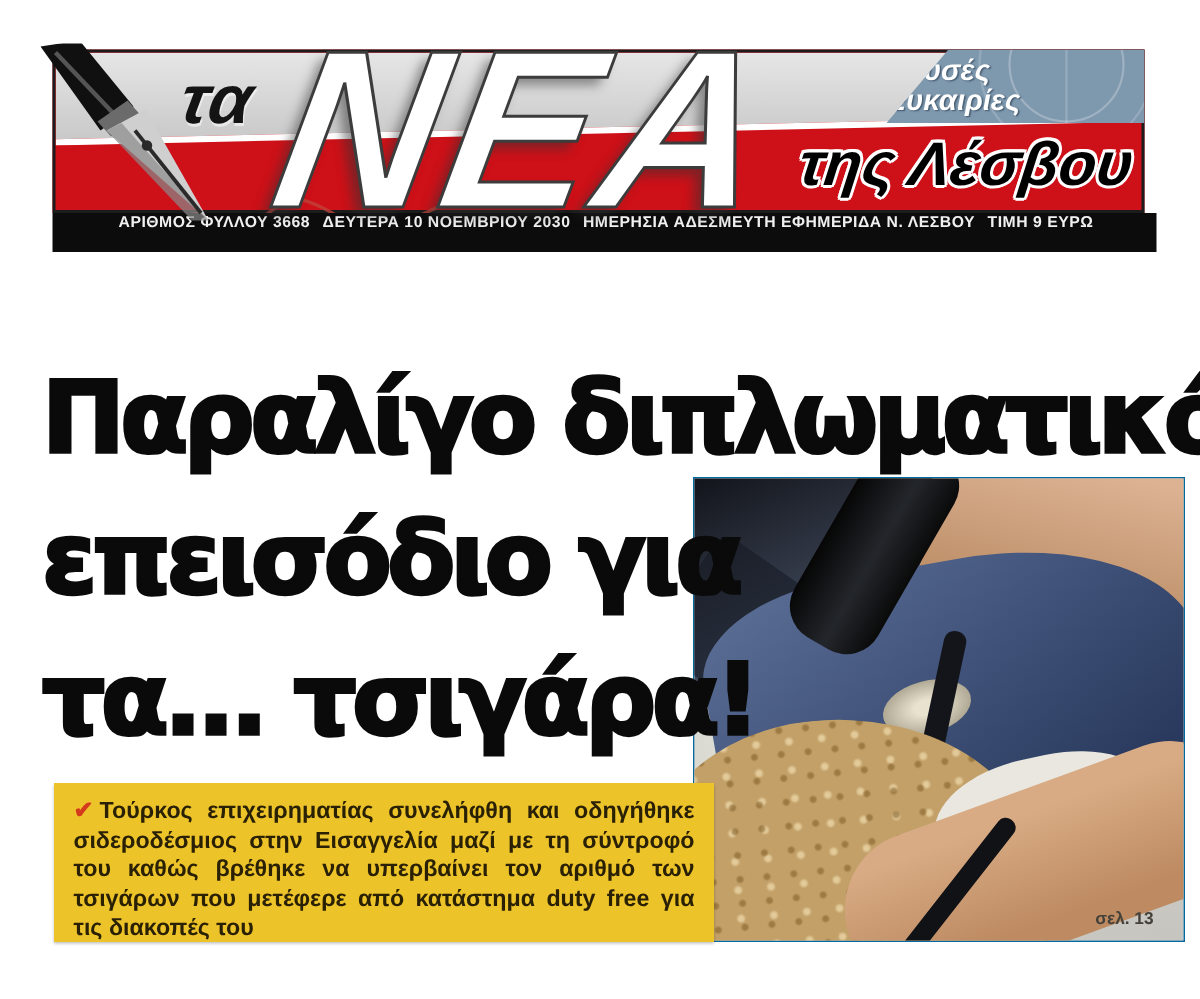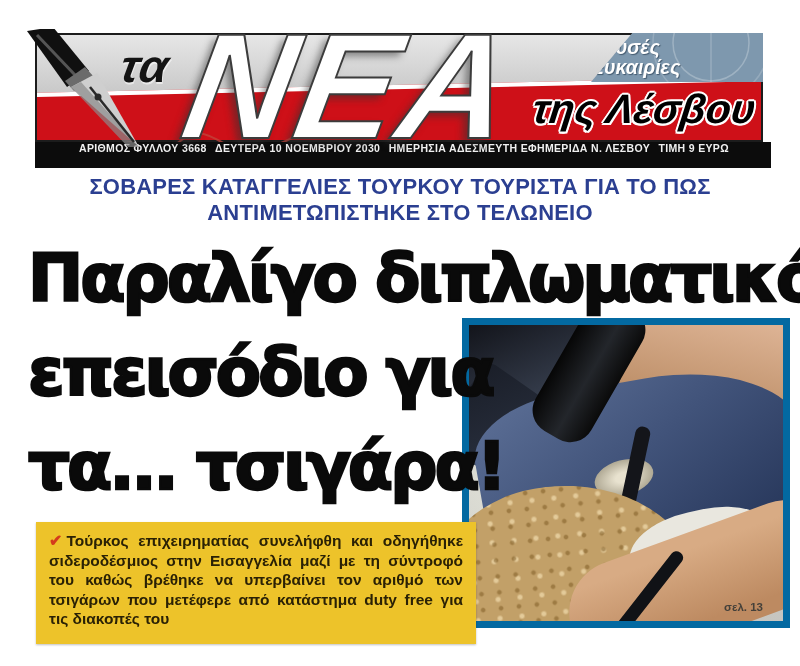--- a/index.html
+++ b/index.html
@@ -47,21 +47,21 @@
 
   
   .headline{position:absolute;left:28px;top:232px;margin:0;z-index:6;color:#0a0a0a;
             font-family:"DejaVu Sans",sans-serif;font-weight:700;font-size:66px;
             line-height:94px;letter-spacing:-3px;-webkit-text-stroke:2.4px #0a0a0a;
             white-space:nowrap;}
   .headline span{display:block;}
 
   
   .photo{position:absolute;left:462px;top:318px;width:328px;height:310px;z-index:1;
-         overflow:hidden;background:#d7d6d1;border:7px solid #0369a1;box-sizing:border-box;}
+         overflow:hidden;background:#d7d6d1;border:1px solid #0369a1;box-sizing:border-box;}
   .photo div{position:absolute;}
   .ph-floor{inset:0;background:
       radial-gradient(140px 120px at 12% 55%,#dfe0d6 0%,transparent 70%),
       linear-gradient(160deg,#dad9d4 0%,#cfcec9 60%,#c6c5c0 100%);}
   .ph-arm-top{left:55px;top:-45px;width:330px;height:145px;border-radius:80px;
       transform:rotate(13deg);background:linear-gradient(180deg,#dcb293 20%,#bd8f68 85%);}
   .ph-sleeve{left:-45px;top:-40px;width:190px;height:190px;border-radius:30px;
       transform:rotate(20deg);background:linear-gradient(135deg,#14161d 25%,#495468 80%);}
   .ph-glove{left:-20px;top:70px;width:150px;height:90px;border-radius:10px 40px 60px 20px;
       transform:rotate(35deg);background:linear-gradient(120deg,#1a1e28,#333c4e);}
@@ -82,21 +82,21 @@
       background-size:18px 16px,22px 19px;}
   .ph-white{left:160px;top:185px;width:150px;height:85px;border-radius:45%;
       transform:rotate(-12deg);background:#e9e7df;}
   .ph-arm-low{left:95px;top:205px;width:280px;height:105px;border-radius:60px;
       transform:rotate(-20deg);background:linear-gradient(180deg,#d8ab84 15%,#bd8a61 85%);}
   .ph-cuff2{left:168px;top:215px;width:13px;height:120px;border-radius:6px;
       transform:rotate(38deg);background:#101216;}
   .photo-caption{right:20px;bottom:8px;font-size:11.5px;font-weight:700;color:#44403a;z-index:20;}
 
   
-  .lead{position:absolute;left:36px;top:522px;width:440px;height:122px;z-index:7;
+  .lead{position:absolute;left:36px;top:522px;width:440px;height:106px;z-index:7;
         background:#edc32a;box-sizing:border-box;padding:9px 13px 8px;
         font-weight:700;font-size:15.5px;line-height:19.5px;color:#2a2105;
         text-align:justify;box-shadow:0 1px 2px rgba(0,0,0,.25);}
   .lead .check{color:#d43b1c;margin-right:4px;font-size:16px;}
 </style>
 </head>
 <body>
 
 <div class="page">
 
@@ -132,24 +132,20 @@
     </div>
   </div>
 
   <div class="infobar">
     <span>ΑΡΙΘΜΟΣ ΦΥΛΛΟΥ 3668</span>
     <span>ΔΕΥΤΕΡΑ 10 ΝΟΕΜΒΡΙΟΥ 2030</span>
     <span>ΗΜΕΡΗΣΙΑ ΑΔΕΣΜΕΥΤΗ ΕΦΗΜΕΡΙΔΑ Ν. ΛΕΣΒΟΥ</span>
     <span>ΤΙΜΗ 9 ΕΥΡΩ</span>
   </div>
 
-  <div class="kicker">
-    <div>ΣΟΒΑΡΕΣ ΚΑΤΑΓΓΕΛΙΕΣ ΤΟΥΡΚΟΥ ΤΟΥΡΙΣΤΑ ΓΙΑ ΤΟ ΠΩΣ</div>
-    <div>ΑΝΤΙΜΕΤΩΠΙΣΤΗΚΕ ΣΤΟ ΤΕΛΩΝΕΙΟ</div>
-  </div>
 
   <div class="photo">
     <div class="ph-floor"></div>
     <div class="ph-arm-top"></div>
     <div class="ph-sleeve"></div>
     <div class="ph-glove"></div>
     <div class="ph-denim"></div>
     <div class="ph-buckle"></div>
     <div class="ph-watch"></div>
     <div class="ph-cuff1"></div>

